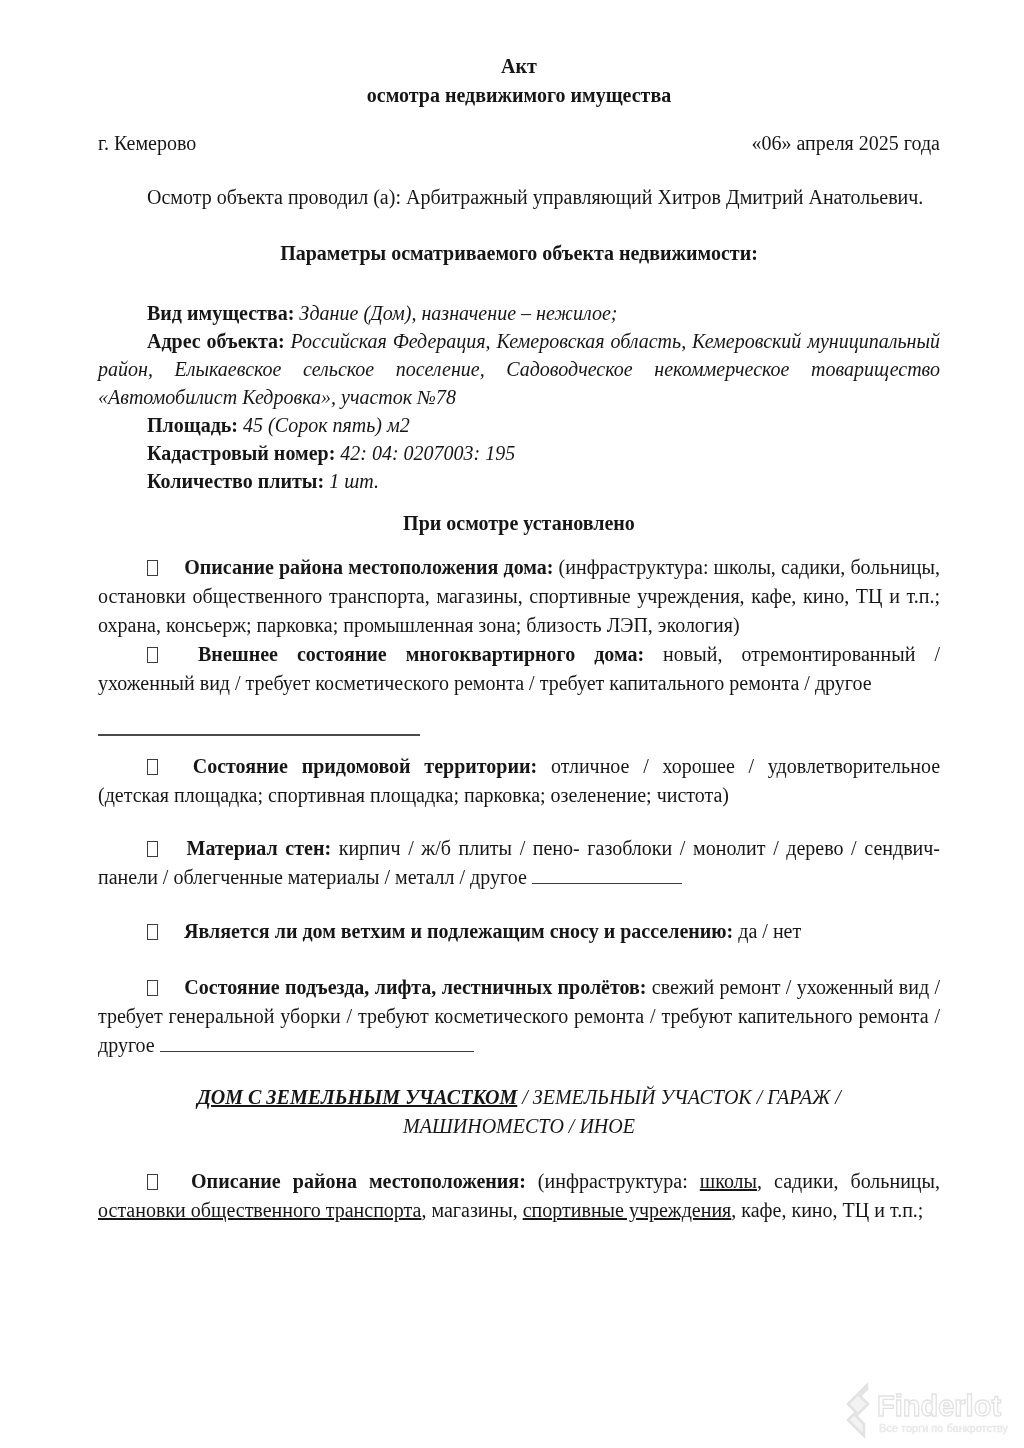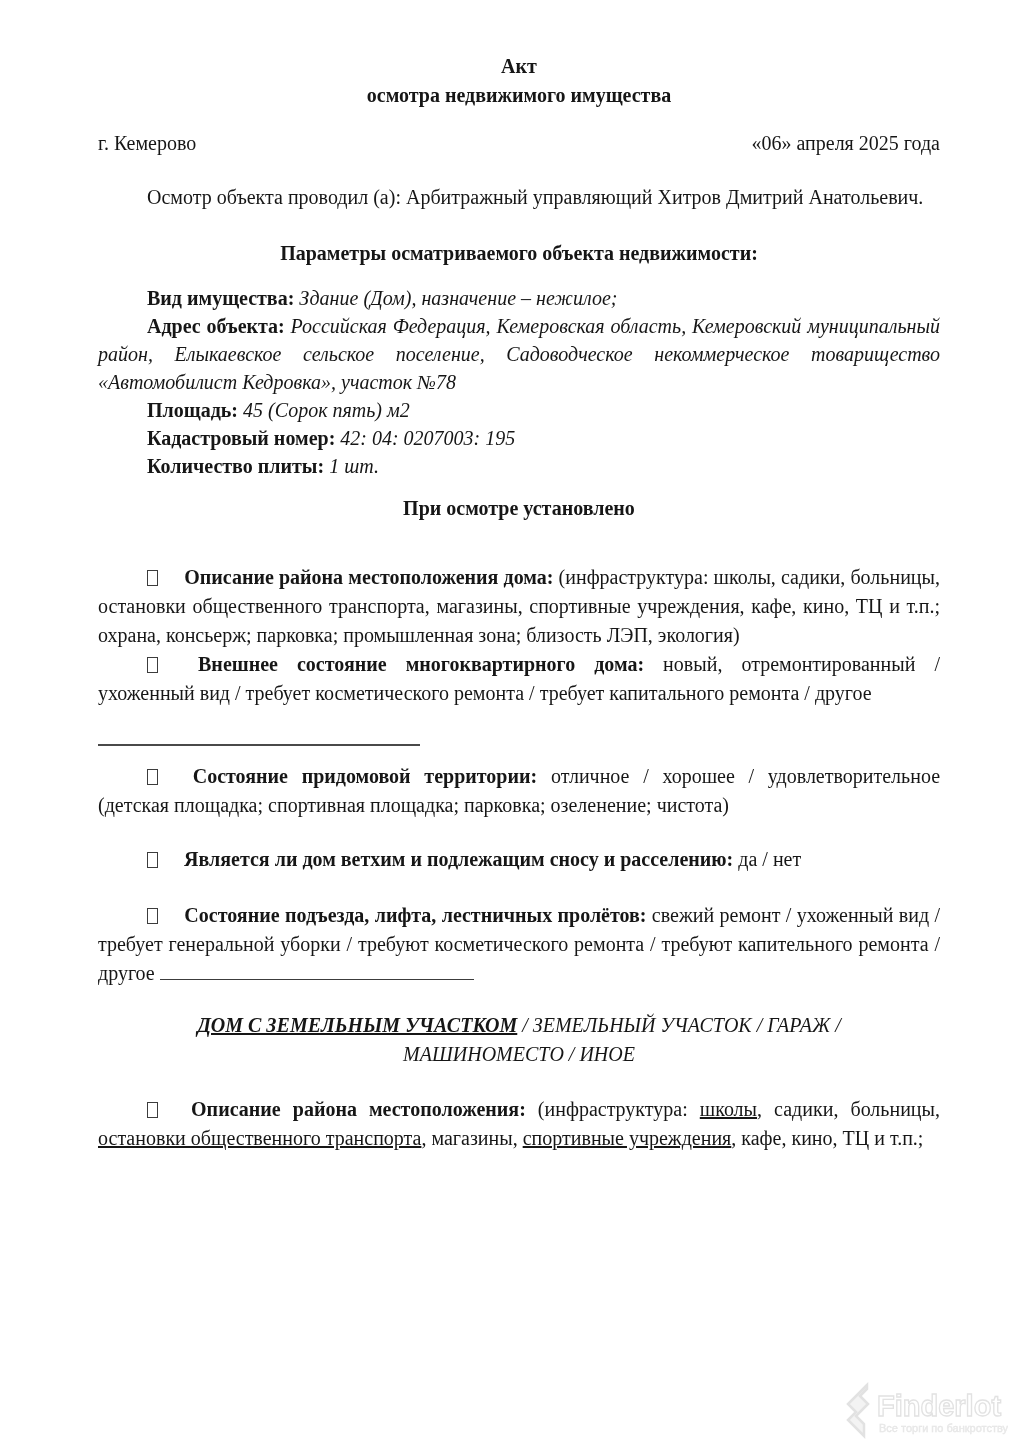--- a/index.html
+++ b/index.html
@@ -24,36 +24,36 @@
     display: flex; justify-content: space-between; align-items: baseline;
     line-height: 29px;
   }
   .para {
     text-align: justify;
     text-indent: 49px;
     line-height: 29px;
   }
   .inspector { margin-top: 25px; }
   .h-section { margin-top: 27px; text-align: center; font-weight: bold; line-height: 29px; }
-  .params { margin-top: 16px; }
+  .params { margin-top: 31px; }
   .param-line { text-align: justify; text-indent: 49px; line-height: 28px; }
   .param-line .val { font-style: italic; }
   .note { text-align: center; line-height: 28px; }
   .h-sub { text-align: center; font-style: italic; line-height: 29px; }
   .h-kvartira { margin-top: 24px; }
   .h-dom { margin-top: 23px; }
   .h-dom .main { font-weight: bold; text-decoration: underline; }
   .cb {
     display: inline-block;
     width: 11px; height: 16px;
     border: 1.6px solid #3c3c3c;
     margin-right: 21px;
     vertical-align: -2px;
   }
-  .item-a { margin-top: 40px; font-family: Liberation Serif, serif; }
+  .item-a { margin-top: 15px; font-family: Liberation Serif, serif; }
   .item-b { margin-top: 0; }
   .item-c { margin-top: 16px; }
   .item-d { margin-top: 24px; }
   .item-e { margin-top: 25px; }
   .item-f { margin-top: 27px; }
   .item-g { margin-top: 26px; }
   .blank-standalone {
     margin-top: 12px;
     width: 322px; height: 26px;
     border-bottom: 2px solid #4a4a4a;
@@ -128,20 +128,26 @@
     <span>новый, отремонтированный / ухоженный вид / требует косметического ремонта / требует капитального ремонта / другое</span>
   </p>
   <div class="blank-standalone"></div>
 
   <p class="para item-c">
     <span class="cb"></span>
     <span class="bold">Состояние придомовой территории:</span>
     <span>отличное / хорошее / удовлетворительное (детская площадка; спортивная площадка; парковка; озеленение; чистота)</span>
   </p>
 
+  <p class="para item-d">
+    <span class="cb"></span>
+    <span class="bold">Материал стен:</span>
+    <span>кирпич / ж/б плиты / пено- газоблоки / монолит / дерево / сендвич-панели / облегченные материалы / металл / другое</span>
+    <span class="fill fill-d"></span>
+  </p>
 
   <p class="para item-e">
     <span class="cb"></span>
     <span class="bold">Является ли дом ветхим и подлежащим сносу и расселению:</span>
     <span>да / нет</span>
   </p>
 
   <p class="para item-f">
     <span class="cb"></span>
     <span class="bold">Состояние подъезда, лифта, лестничных пролётов:</span>

